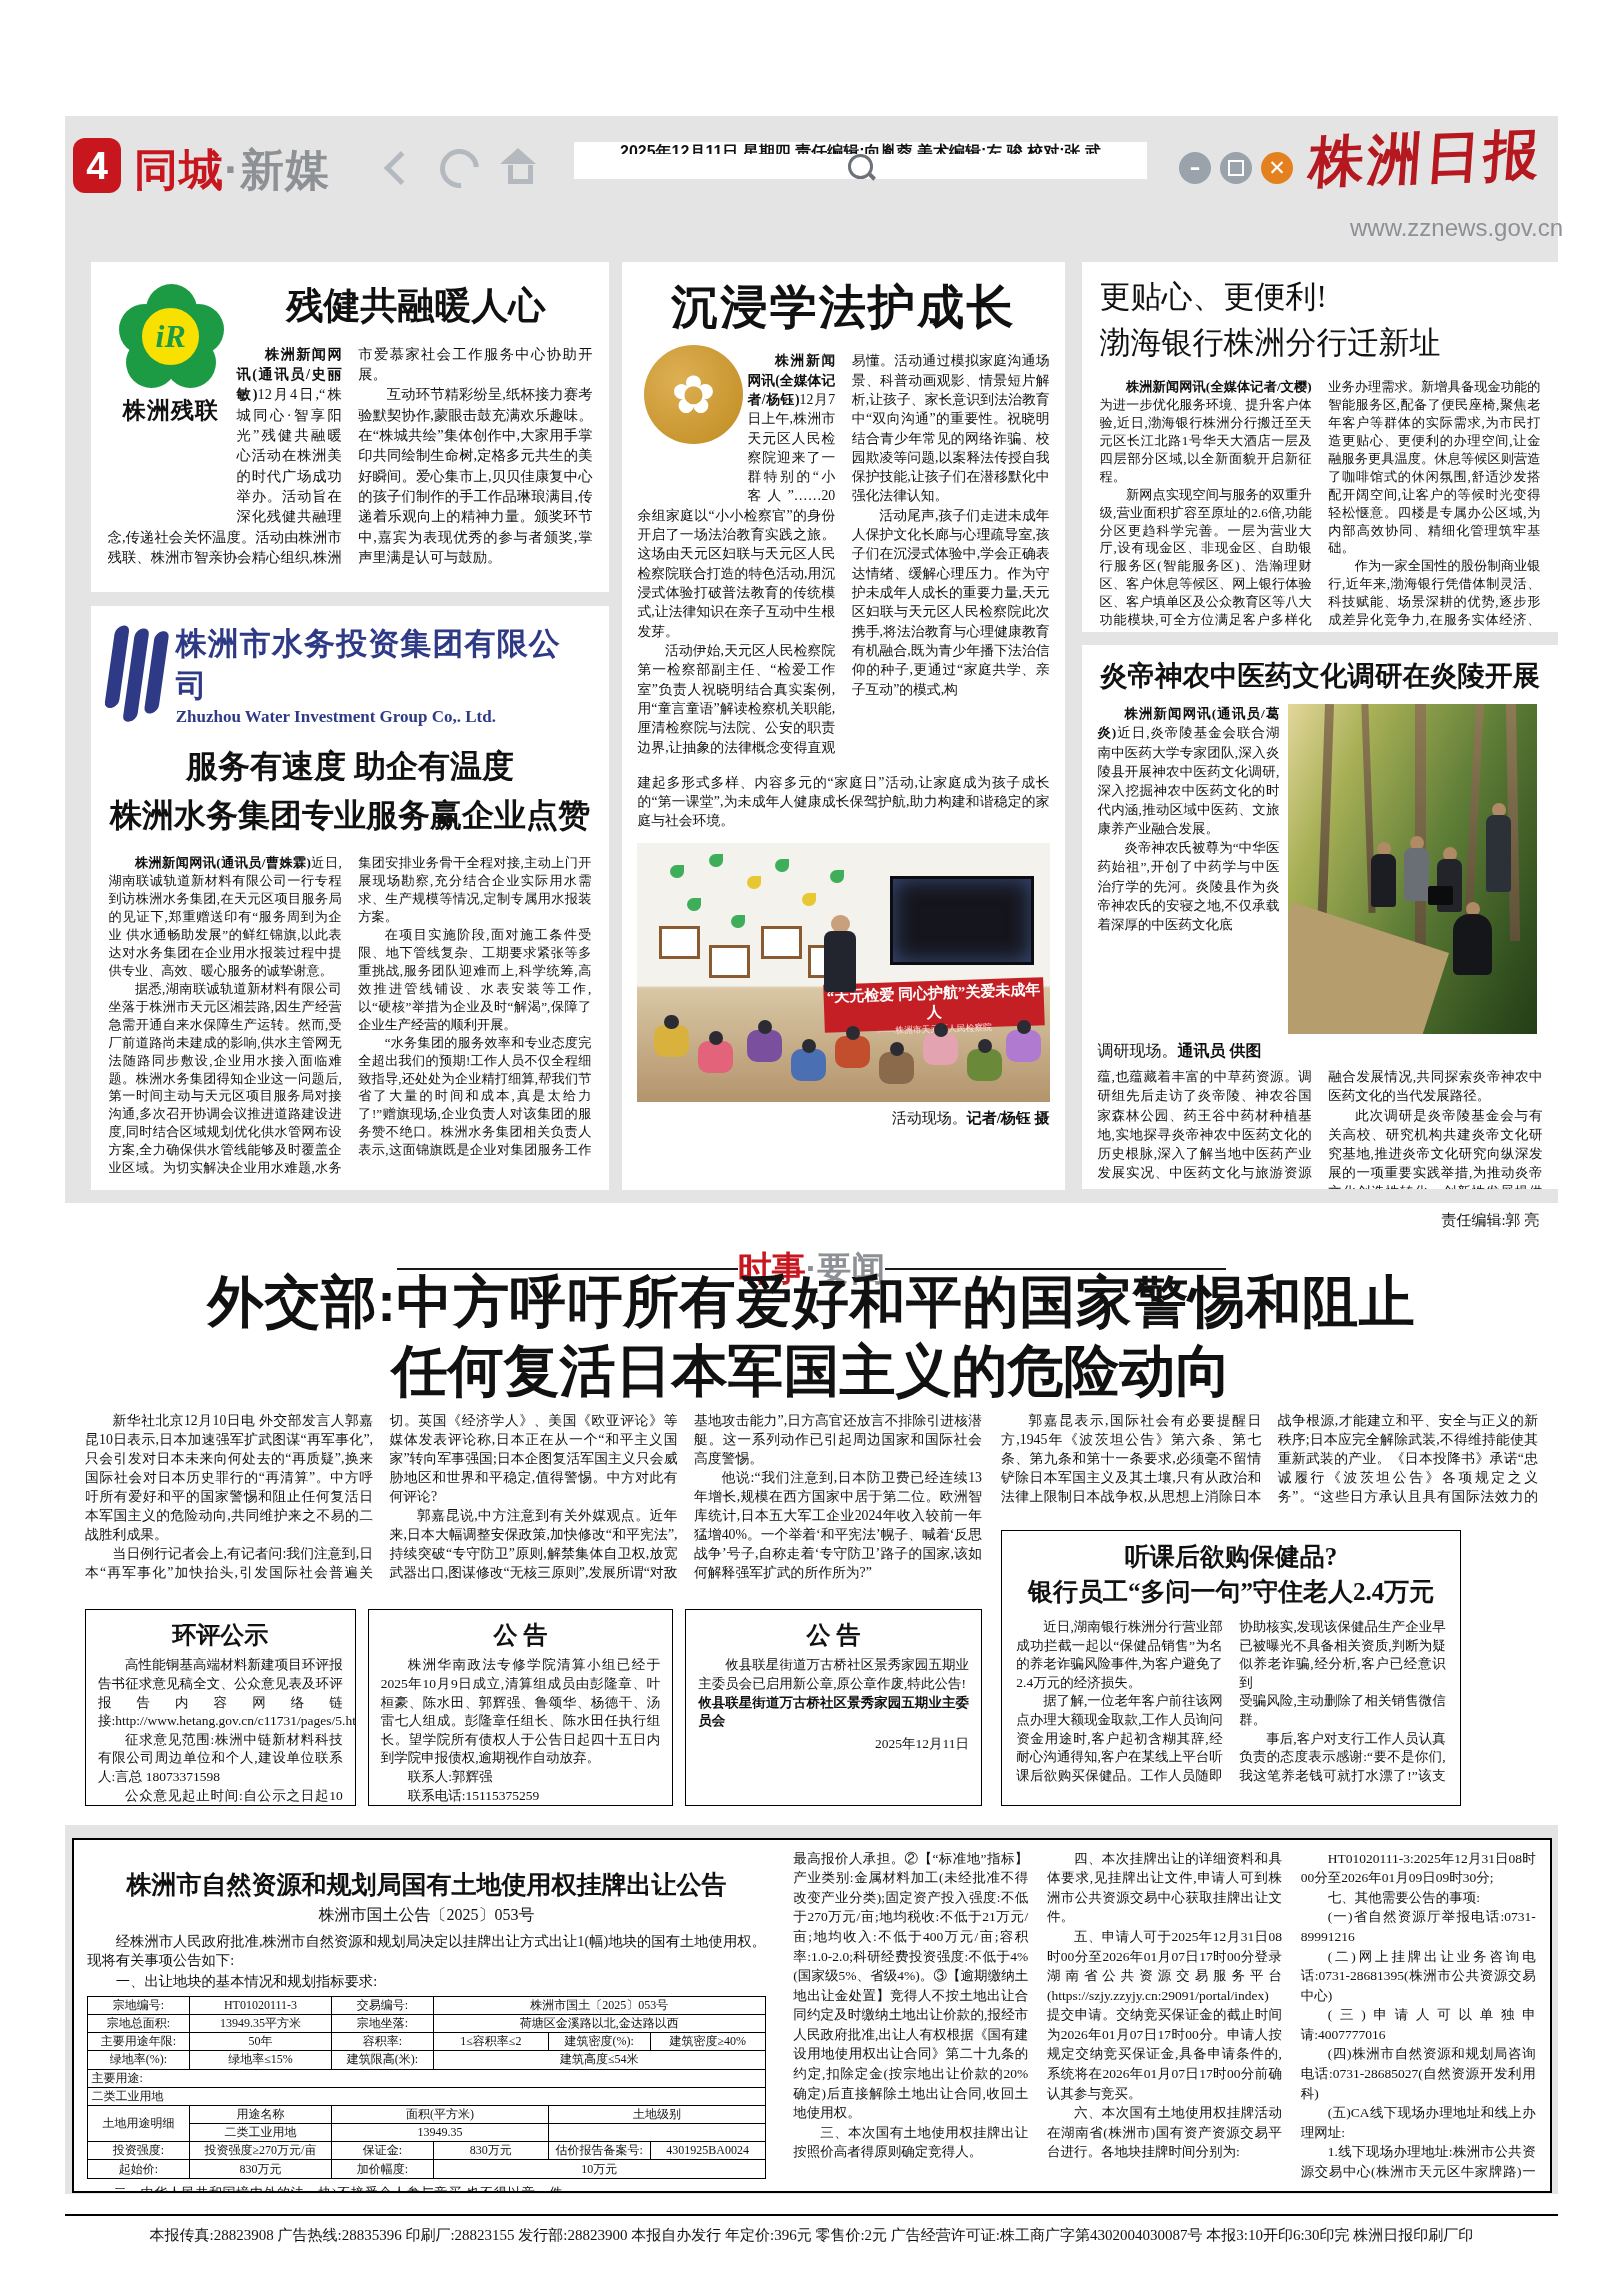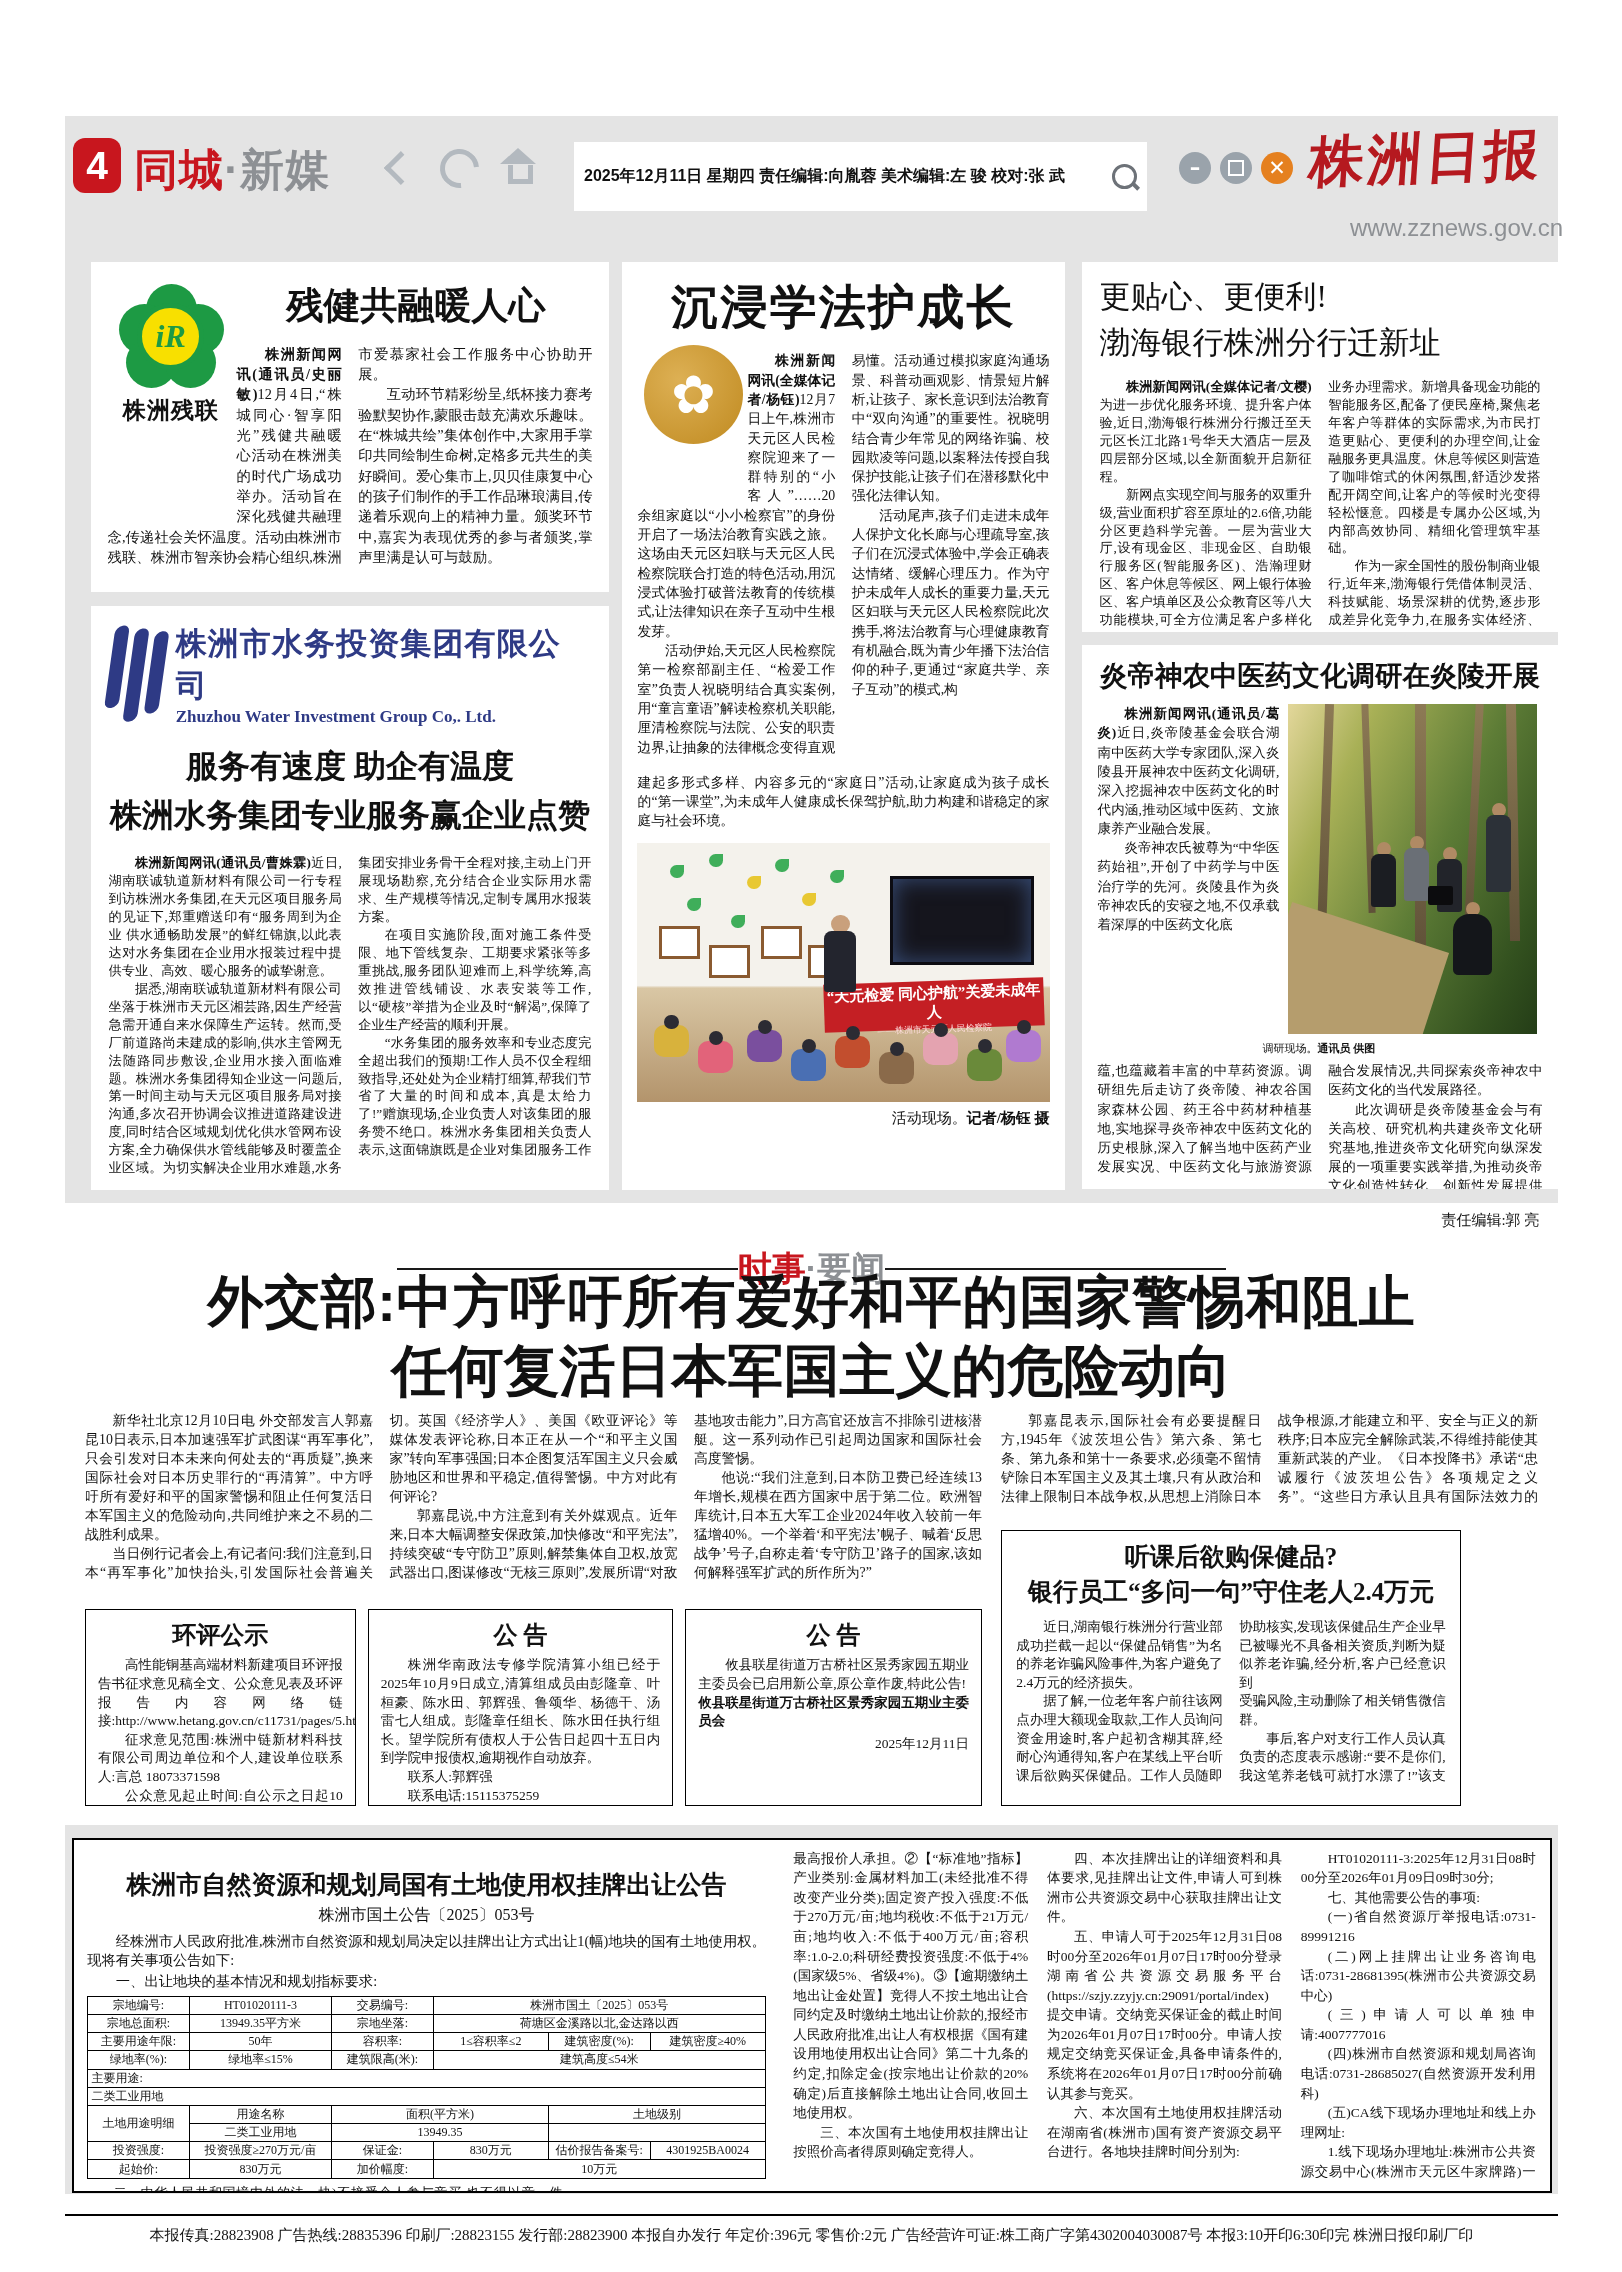--- a/index.html
+++ b/index.html
@@ -17,22 +17,22 @@
   #section-title{position:absolute;left:134px;top:141px;font-size:44px;font-weight:900;letter-spacing:1.1px;}
   #section-title .main{color:#c8161e;}
   #section-title .sub{color:#8d9094;}
   #ico-back{left:389px;top:156px;width:18.7px;height:18.7px;border-left:5px solid #b3b9bf;
             border-bottom:5px solid #b3b9bf;transform:rotate(45deg);}
   #ico-refresh{left:440px;top:149px;width:29px;height:29px;border:5px solid #b3b9bf;
                border-radius:50%;border-right-color:transparent;transform:rotate(40deg);}
   #ico-home-roof{left:500px;top:148px;width:0;height:0;border-left:18.7px solid transparent;
                  border-right:18.7px solid transparent;border-bottom:16.5px solid #b3b9bf;}
   #ico-home-body{left:508px;top:165px;width:15.4px;height:14.3px;border:5px solid #b3b9bf;border-top:none;}
-  #address-bar{position:absolute;left:574px;top:142px;width:573px;height:69px;background:#fff;
-               display:flex;align-items:center;padding:0 10px;box-sizing:border-box;}
+  #address-bar{position:absolute;left:574px;top:142px;width:573px;height:37px;background:#fff;
+               display:flex;align-items:center;padding:0 10px;box-sizing:border-box;flex-direction:column;}
   #address-text{font-size:16px;font-weight:bold;white-space:nowrap;overflow:hidden;flex:1;}
   #ico-mag{width:18.7px;height:18.7px;border:3.9px solid #6d7278;border-radius:50%;position:relative;flex:none;}
   #ico-mag::after{content:"";position:absolute;left:15.4px;top:16.5px;width:8.8px;height:3.9px;
                   background:#6d7278;transform:rotate(45deg);}
   .winbtn{position:absolute;width:32px;height:32px;border-radius:50%;display:flex;align-items:center;
           justify-content:center;color:#fff;font-size:21px;font-weight:bold;top:152px;
           font-family:"DejaVu Sans",sans-serif;}
   #btn-min{left:1179px;background:#9aa3ab;}
   #btn-win{left:1220px;background:#9aa3ab;}
   #btn-win i{display:block;width:12px;height:12px;border:2.8px solid #fff;}
@@ -117,21 +117,21 @@
   #yandi-left{width:182px;font-size:13.5px;line-height:1.42;height:330px;overflow:hidden;}
   #photo-yandi{position:relative;width:249px;height:330px;overflow:hidden;flex:none;
     background:linear-gradient(115deg,#e3d79b 0%,#a8b056 22%,#5d7c36 55%,#33511f 85%,#243d17 100%);}
   .trunk{position:absolute;top:0;background:linear-gradient(#8d7a55,#5f5138);}
   .fig{position:absolute;}
   .fig .head{width:14.3px;height:14.3px;background:#b08a64;}
   .fig .torso{width:25px;height:53px;background:#22242a;}
   .fig.gray .torso{background:#6a6f76;}
   #yandi-ground{position:absolute;left:-22px;bottom:-33px;width:165px;height:143px;background:#b59d6d;
                 transform:rotate(18deg);}
-  #yandi-caption{text-align:center;font-size:11px;margin:6.6px 2.2px 5.5px 0;}
+  #yandi-caption{text-align:left;font-size:16px;margin:6.6px 2.2px 5.5px 0;}
   #yandi-body{height:138px;font-size:13.5px;line-height:1.42;}
 
   
   #card-shishi{left:65px;top:1203px;width:1493px;height:622px;}
   #sec-head{position:absolute;left:0;top:11px;width:100%;display:flex;align-items:center;
             justify-content:center;gap:0;margin-top:32px;}
   .rule{width:341px;height:2.2px;background:#1a1a1a;}
   #sec-label{font-size:34px;font-weight:900;}
   #sec-label .m{color:#c8161e;}
   #sec-label .s{color:#8d9094;}

